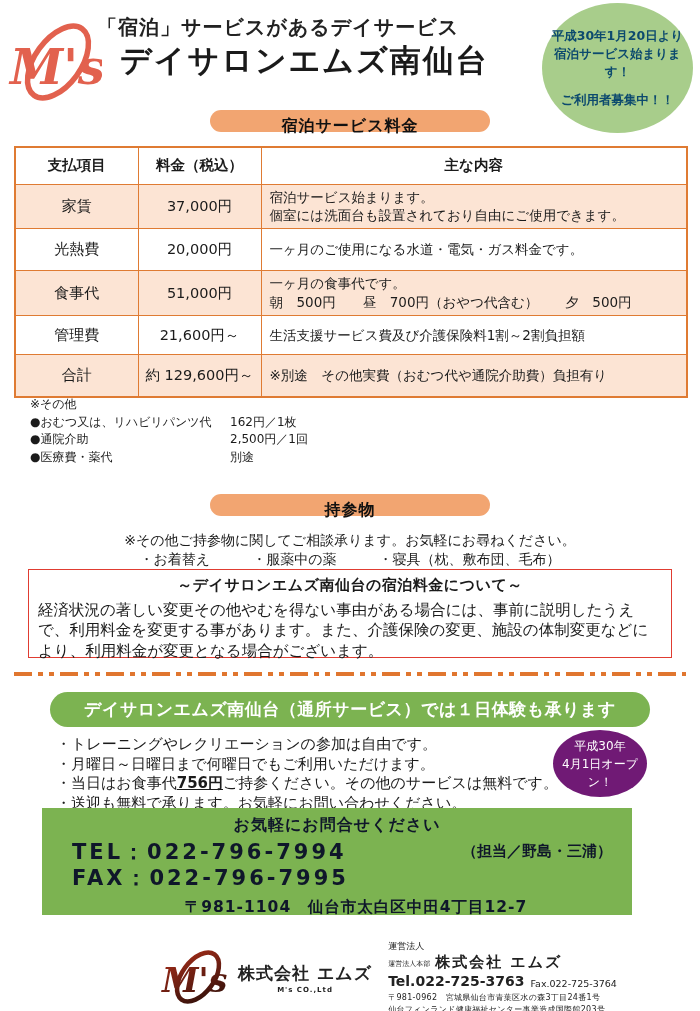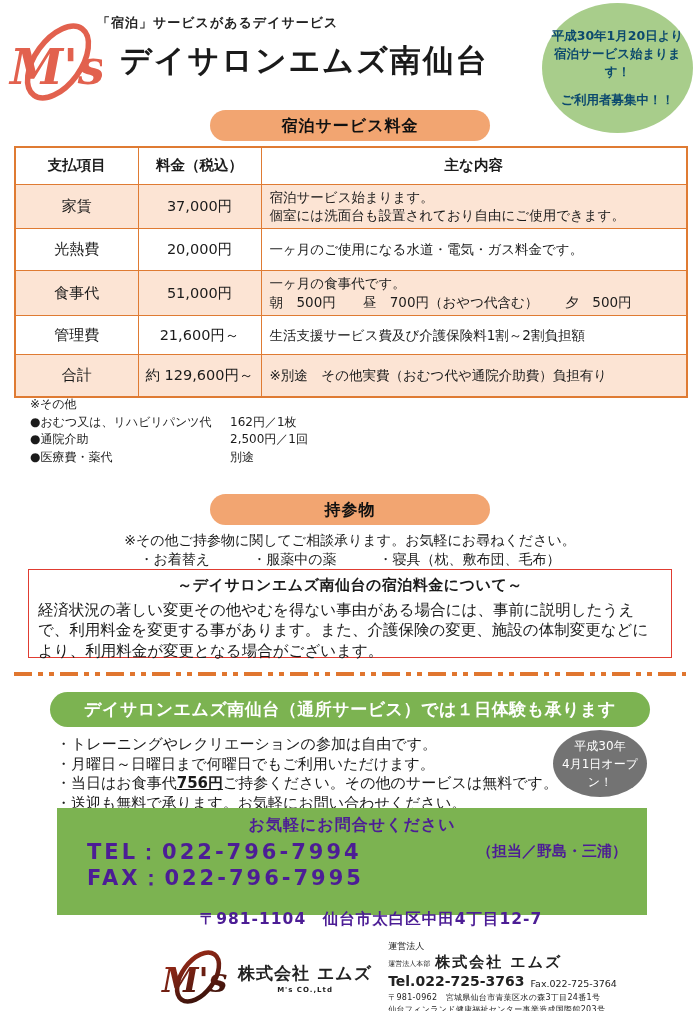--- a/index.html
+++ b/index.html
@@ -1,29 +1,29 @@
 <!DOCTYPE html>
 <html><head>
 <meta charset="utf-8">
 <style>
   * { margin:0; padding:0; box-sizing:border-box; }
   body { background:#fff; font-family:"DejaVu Sans", sans-serif; }
   .page { position:relative; width:700px; height:1011px; background:#ffffff; overflow:hidden; color:#1b1b1b; }
 
   
   .logo-ms { position:absolute; left:6px; top:18px; }
-  .hdr-sub { position:absolute; left:97px; top:14px; font-size:13px; font-weight:600; color:#222; letter-spacing:1px; }
+  .hdr-sub { position:absolute; left:97px; top:14px; font-size:20px; font-weight:600; color:#222; letter-spacing:1px; }
   .hdr-title { position:absolute; left:120px; top:40px; font-size:31px; font-weight:700; color:#1a1a1a; letter-spacing:2px; }
   .recruit-circle { position:absolute; left:542px; top:3px; width:151px; height:130px;
     background:#a8cd8b; border-radius:50%; color:#0c4a6e; font-weight:700; font-size:12.5px;
     text-align:center; display:flex; flex-direction:column; justify-content:center; line-height:1.45; }
   .recruit-circle .gap { margin-top:10px; }
 
   
-  .section-pill { position:absolute; width:280px; height:31px; background:#f2a571; border-radius:16px;
+  .section-pill { position:absolute; width:280px; height:22px; background:#f2a571; border-radius:16px;
     text-align:center; line-height:31px; font-size:16px; font-weight:700; color:#111; letter-spacing:1px; }
   #pill-lodging { left:210px; top:110px; }
   #pill-belongings { left:210px; top:494px; }
 
   
   .fee-table { position:absolute; left:14px; top:146px; width:674px; border-collapse:collapse;
     border:2px solid #df7b33; font-size:14px; }
   .fee-table th, .fee-table td { border:1px solid #df7b33; vertical-align:middle; }
   .fee-table th { height:37px; font-size:14.5px; font-weight:700; text-align:center; background:#fff; }
   .fee-table td.c-item { width:123px; text-align:center; font-size:15px; }
@@ -50,32 +50,32 @@
 
   
   .dashed-divider { position:absolute; left:14px; top:672px; width:672px; height:4px;
     background:repeating-linear-gradient(90deg,#e0762f 0 18px,transparent 18px 24px,#e0762f 24px 29px,transparent 29px 35px,#e0762f 35px 40px,transparent 40px 46px); }
 
   
   .trial-pill { position:absolute; left:50px; top:692px; width:600px; height:35px; background:#7cb351; border-radius:18px;
     color:#fff; font-size:17px; font-weight:700; text-align:center; line-height:35px; letter-spacing:0.5px; }
   .trial-bullets { position:absolute; left:56px; top:735px; font-size:15px; line-height:19.6px; }
   .trial-bullets .em { font-weight:700; text-decoration:underline; }
-  .open-ellipse { position:absolute; left:553px; top:730px; width:94px; height:67px; background:#737373; border-radius:50%;
+  .open-ellipse { position:absolute; left:553px; top:730px; width:94px; height:67px; background:#701a75; border-radius:50%;
     color:#fff; font-size:12px; line-height:1.5; text-align:center; display:flex; align-items:center; justify-content:center; white-space:pre-line; }
 
   
-  .contact-box { position:absolute; left:57px; top:808px; width:590px; height:107px; background:#7cb351; color:#4c1d95; }
+  .contact-box { position:absolute; left:42px; top:808px; width:590px; height:107px; background:#7cb351; color:#0f172a; }
   .contact-box .c-heading { text-align:center; font-size:16px; font-weight:700; margin-top:7px; letter-spacing:1px; }
   .contact-box .c-row { display:flex; margin-top:3px; }
   .contact-box .c-telfax { margin-left:30px; font-size:21px; font-weight:600; letter-spacing:3px; line-height:26px; white-space:nowrap; }
   .contact-box .c-company { margin-left:auto; margin-right:20px; text-align:center; }
   .contact-box .c-company .c-name { font-size:18px; font-weight:600; letter-spacing:1px; }
   .contact-box .c-company .c-staff { font-size:15px; font-weight:600; margin-top:3px; }
-  .contact-box .c-address { text-align:center; font-size:15.5px; font-weight:700; margin-top:18px; letter-spacing:1px;padding-left:38px; }
+  .contact-box .c-address { text-align:center; font-size:15.5px; font-weight:700; margin-top:6px; letter-spacing:1px;padding-left:38px; }
 
   
   .footer { position:absolute; left:158px; top:941px; display:flex; color:#222; }
   .f-logo { margin-top:6px; }
   .f-company { margin-left:6px; margin-top:21px; text-align:center; }
   .f-company .f-name { font-size:17px; font-weight:700; letter-spacing:1px; }
   .f-company .f-en { font-size:7px; font-weight:700; letter-spacing:1px; margin-top:1px; }
   .f-info { margin-left:16px; font-size:8px; line-height:1.25; }
   .f-info .f-operator { font-size:9px; }
   .f-info .f-hq-row { display:flex; align-items:flex-end; margin-top:1px; }

